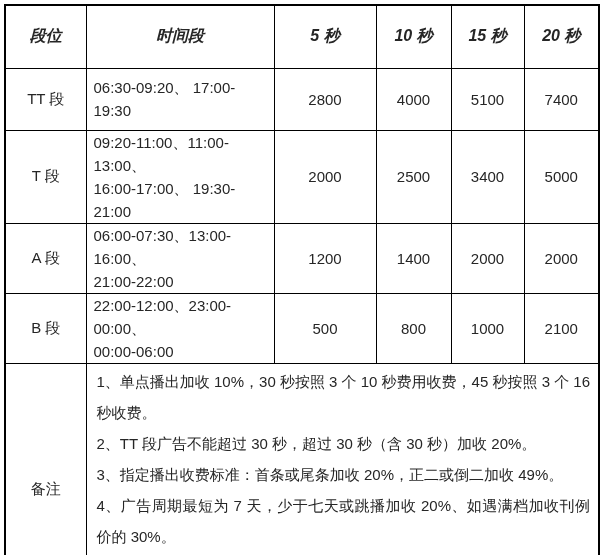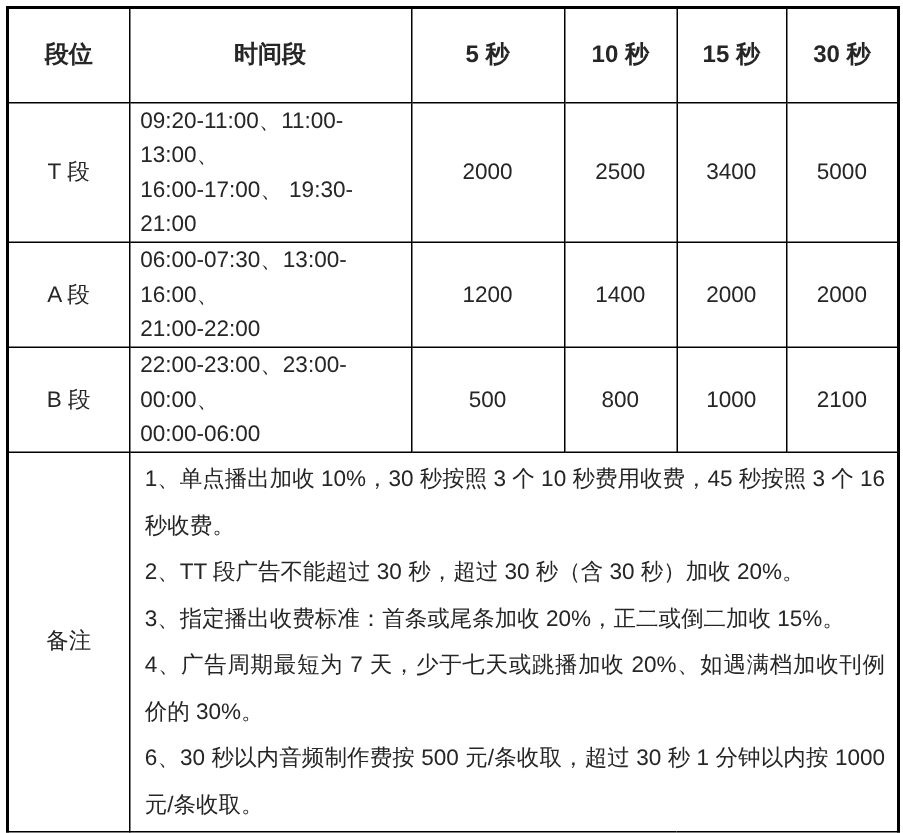--- a/index.html
+++ b/index.html
@@ -22,20 +22,21 @@
     color: #262626;
   }
   .rate-table th, .rate-table td {
     border: 1px solid #000000;
     vertical-align: middle;
     overflow: hidden;
   }
   .rate-table th {
     font-weight: bold;
     font-size: 16px;
+    font-style: italic;
   }
   tr.row-header { height: 63px; }
   tr.row-tt     { height: 62px; }
   tr.row-t      { height: 66px; }
   tr.row-a      { height: 67px; }
   tr.row-b      { height: 67px; }
   td.tier-cell {
     text-align: center;
     font-size: 15px;
   }
@@ -73,56 +74,64 @@
       <col style="width:73px">
       <col style="width:75px">
     </colgroup>
     <thead>
       <tr class="row-header">
         <th>段位</th>
         <th>时间段</th>
         <th>5 秒</th>
         <th>10 秒</th>
         <th>15 秒</th>
-        <th>30 秒</th>
+        <th>20 秒</th>
       </tr>
     </thead>
     <tbody>
+      <tr class="row-tt">
+        <td class="tier-cell">TT 段</td>
+        <td class="time-cell">06:30-09:20、 17:00-19:30</td>
+        <td class="price-cell">2800</td>
+        <td class="price-cell">4000</td>
+        <td class="price-cell">5100</td>
+        <td class="price-cell">7400</td>
+      </tr>
       <tr class="row-t">
         <td class="tier-cell">T 段</td>
         <td class="time-cell">09:20-11:00、11:00-13:00、
 16:00-17:00、 19:30-21:00</td>
         <td class="price-cell">2000</td>
         <td class="price-cell">2500</td>
         <td class="price-cell">3400</td>
         <td class="price-cell">5000</td>
       </tr>
       <tr class="row-a">
         <td class="tier-cell">A 段</td>
         <td class="time-cell">06:00-07:30、13:00-16:00、
 21:00-22:00</td>
         <td class="price-cell">1200</td>
         <td class="price-cell">1400</td>
         <td class="price-cell">2000</td>
         <td class="price-cell">2000</td>
       </tr>
       <tr class="row-b">
         <td class="tier-cell">B 段</td>
-        <td class="time-cell">22:00-23:00、23:00-00:00、
+        <td class="time-cell">22:00-12:00、23:00-00:00、
 00:00-06:00</td>
         <td class="price-cell">500</td>
         <td class="price-cell">800</td>
         <td class="price-cell">1000</td>
         <td class="price-cell">2100</td>
       </tr>
       <tr class="row-remarks">
         <td class="tier-cell">备注</td>
         <td class="remarks-cell" colspan="5">
           <div class="remark">1、单点播出加收 10%，30 秒按照 3 个 10 秒费用收费，45 秒按照 3 个 16 秒收费。</div>
           <div class="remark">2、TT 段广告不能超过 30 秒，超过 30 秒（含 30 秒）加收 20%。</div>
-          <div class="remark">3、指定播出收费标准：首条或尾条加收 20%，正二或倒二加收 15%。</div>
+          <div class="remark">3、指定播出收费标准：首条或尾条加收 20%，正二或倒二加收 49%。</div>
           <div class="remark">4、广告周期最短为 7 天，少于七天或跳播加收 20%、如遇满档加收刊例价的 30%。</div>
           <div class="remark">6、30 秒以内音频制作费按 500 元/条收取，超过 30 秒 1 分钟以内按 1000 元/条收取。</div>
         </td>
       </tr>
     </tbody>
   </table>
 </div>
 
 </body></html>

